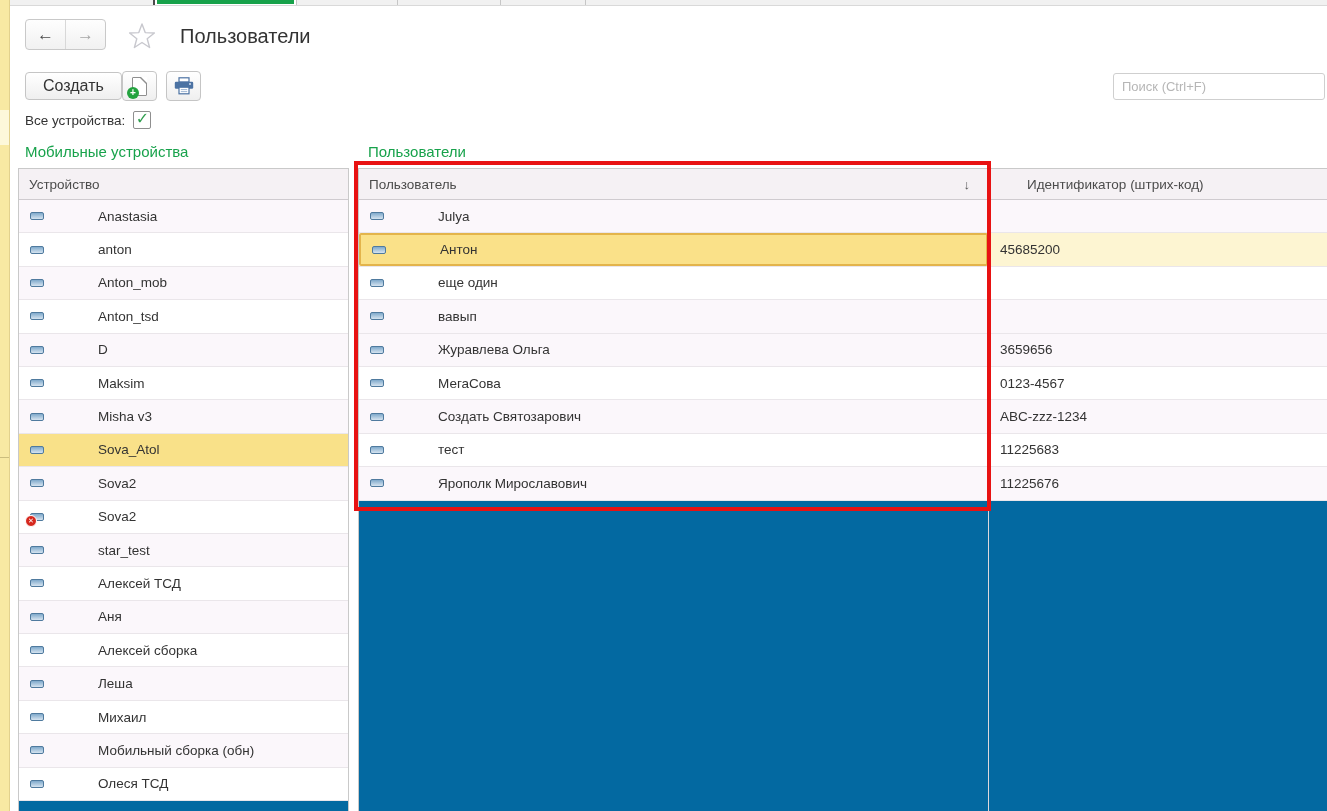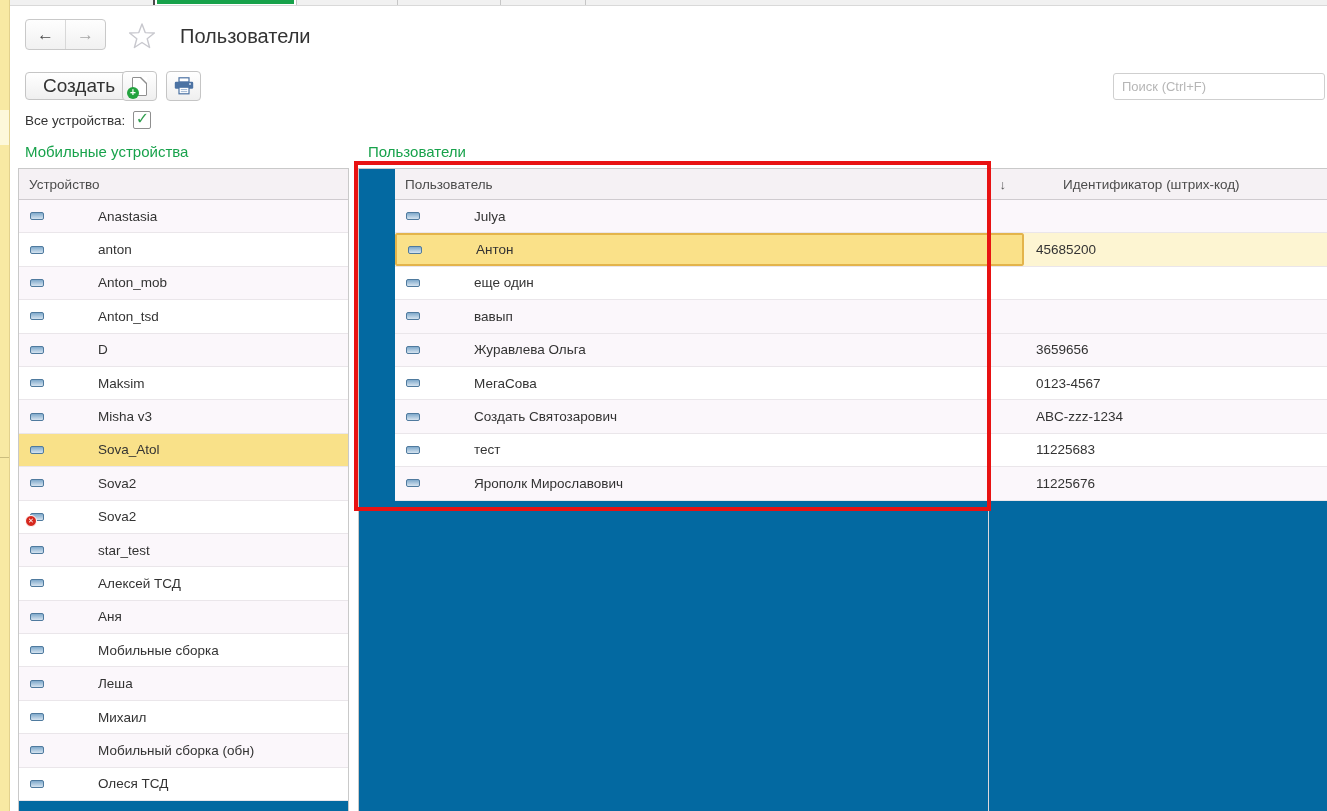--- a/index.html
+++ b/index.html
@@ -29,21 +29,21 @@
     display: flex; overflow: hidden; }
   .nav-btn { flex: 1; display: flex; align-items: center; justify-content: center; font-size: 17px; cursor: default; }
   .nav-btn.back { color: #4a4a4a; border-right: 1px solid #d8d8d8; }
   .nav-btn.fwd  { color: #a6a6a6; }
   .star-wrap { position: absolute; left: 127px; top: 21px; width: 30px; height: 30px; }
   .page-title { position: absolute; left: 180px; top: 25px; font-size: 20px; color: #333; }
 
   
   .btn-create { position: absolute; left: 25px; top: 72px; height: 28px; padding: 0 17px;
     border: 1px solid #c5c5c5; border-radius: 4px; background: linear-gradient(#ffffff, #efefef);
-    font-size: 19px; color: #333; display: flex; align-items: center; }
+    font-size: 16px; color: #333; display: flex; align-items: center; }
   .icon-btn { position: absolute; top: 71px; width: 35px; height: 30px;
     border: 1px solid #c5c5c5; border-radius: 4px; background: linear-gradient(#ffffff, #efefef);
     display: flex; align-items: center; justify-content: center; }
   .icon-btn.newdoc { left: 122px; }
   .icon-btn.print  { left: 166px; }
   .doc-icon { position: relative; width: 15px; height: 19px; }
   .doc-page { position: absolute; inset: 0; background: #fff; border: 1px solid #8f8f8f; border-radius: 1px; }
   .doc-page::after { content: ""; position: absolute; top: -1px; right: -1px;
     border-style: solid; border-width: 0 6px 6px 0; border-color: transparent #fff transparent transparent;
     filter: drop-shadow(-1px 1px 0 #8f8f8f); }
@@ -63,21 +63,21 @@
 
   
   .sec-title { position: absolute; top: 143px; font-size: 15px; color: #17a24b; }
   .sec-title.devices { left: 25px; }
   .sec-title.users   { left: 368px; }
 
   
   .table { position: absolute; top: 168px; background: #0369a1; overflow: hidden;
     border-top: 1px solid #c9c9c9; border-left: 1px solid #c9c9c9; }
   .dev-table  { left: 18px;  width: 331px; height: 643px; border-right: 1px solid #c9c9c9; }
-  .users-table{ left: 358px; width: 969px; height: 643px; padding-left: 36px; }
+  .users-table{ left: 358px; width: 969px; height: 643px; }
   .col-sep { position: absolute; left: 629px; top: 0; bottom: 0; width: 1px; background: #dcd8dc; }
 
   .thead { height: 31px; background: #f5f1f4; border-bottom: 1px solid #cfcbcf;
     display: flex; align-items: center; font-size: 13.5px; color: #4c4c4c; }
   .th-dev { padding-left: 10px; }
   .th-user { width: 629px; display: flex; align-items: center; padding: 0 10px; }
   .sort-arrow { margin-left: auto; padding-right: 8px; color: #555; font-size: 13px; }
   .th-id { flex: 1; padding-left: 12px; margin-left: 27px; }
 
   .row { height: 33.4px; display: flex; align-items: center; padding: 0 8px;
@@ -222,21 +222,21 @@
       <div class="row">
         <span class="item-icon"></span>
         <span class="row-label">Алексей ТСД</span>
       </div>
       <div class="row tint">
         <span class="item-icon"></span>
         <span class="row-label">Аня</span>
       </div>
       <div class="row">
         <span class="item-icon"></span>
-        <span class="row-label">Мобильные сборка</span>
+        <span class="row-label">Алексей сборка</span>
       </div>
       <div class="row tint">
         <span class="item-icon"></span>
         <span class="row-label">Леша</span>
       </div>
       <div class="row">
         <span class="item-icon"></span>
         <span class="row-label">Михаил</span>
       </div>
       <div class="row tint">

